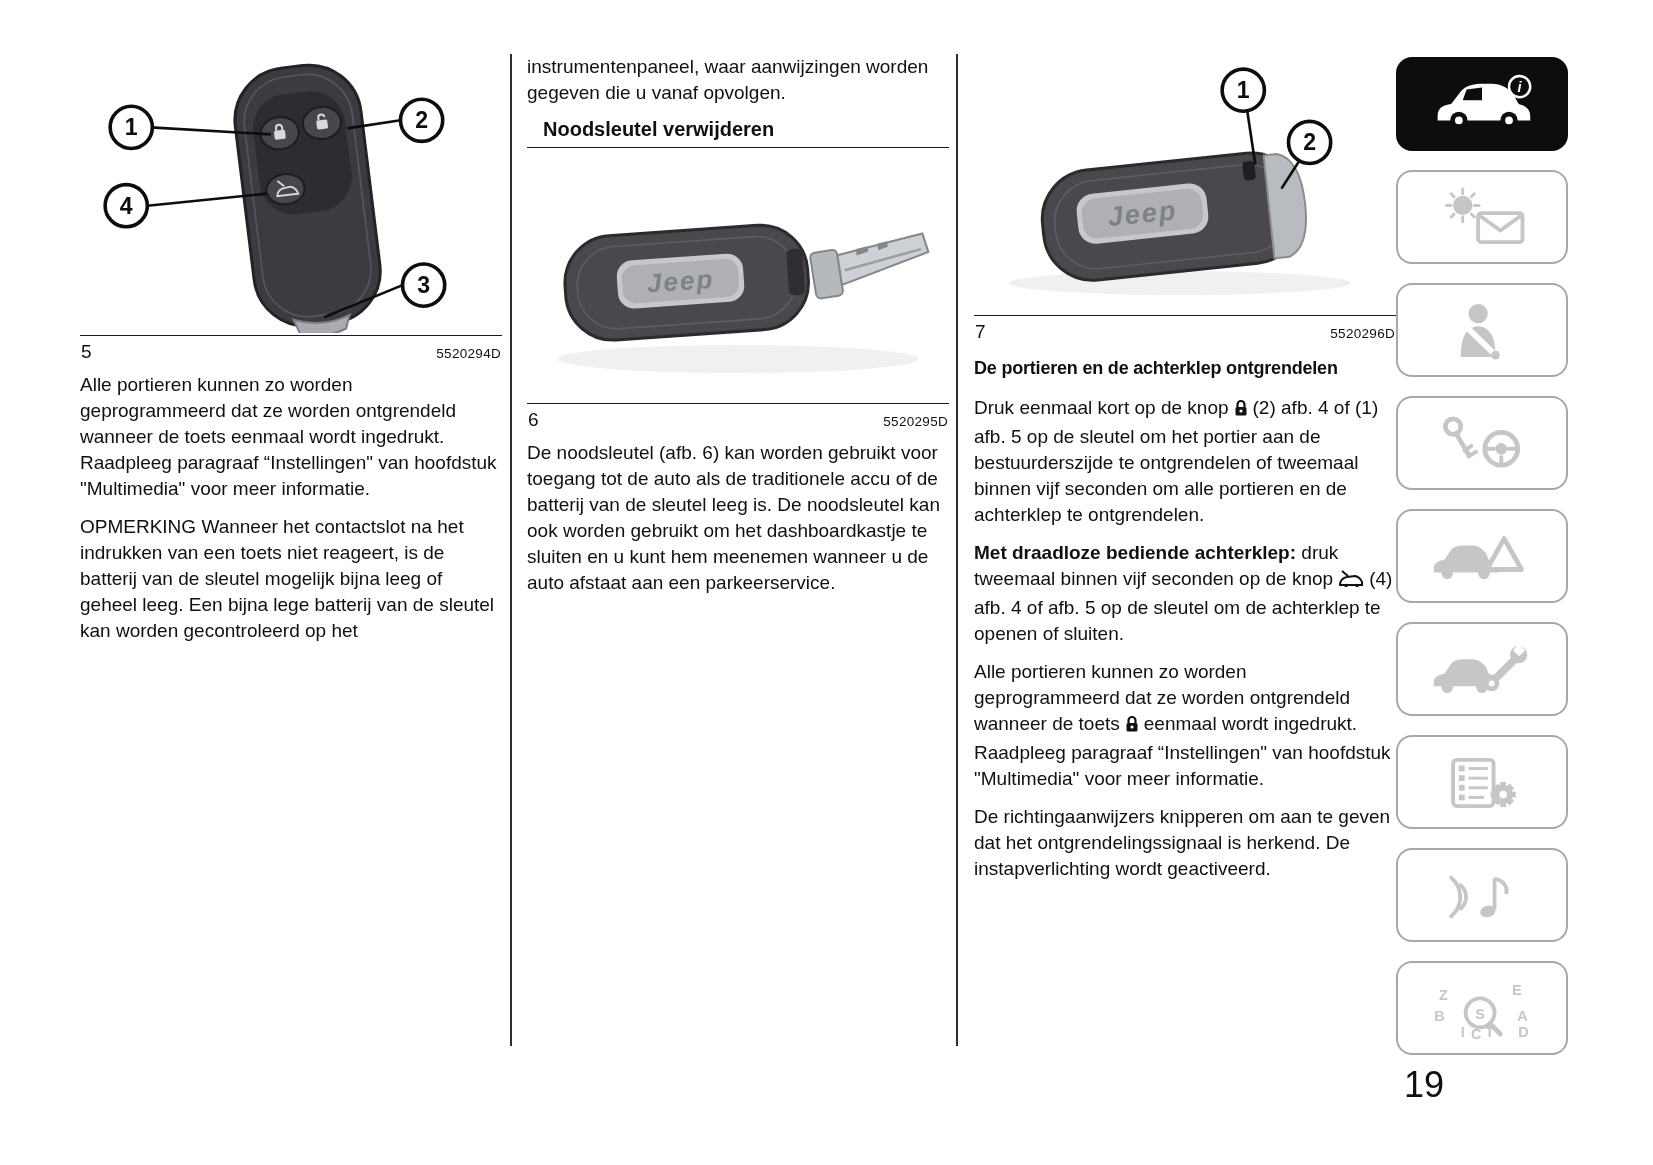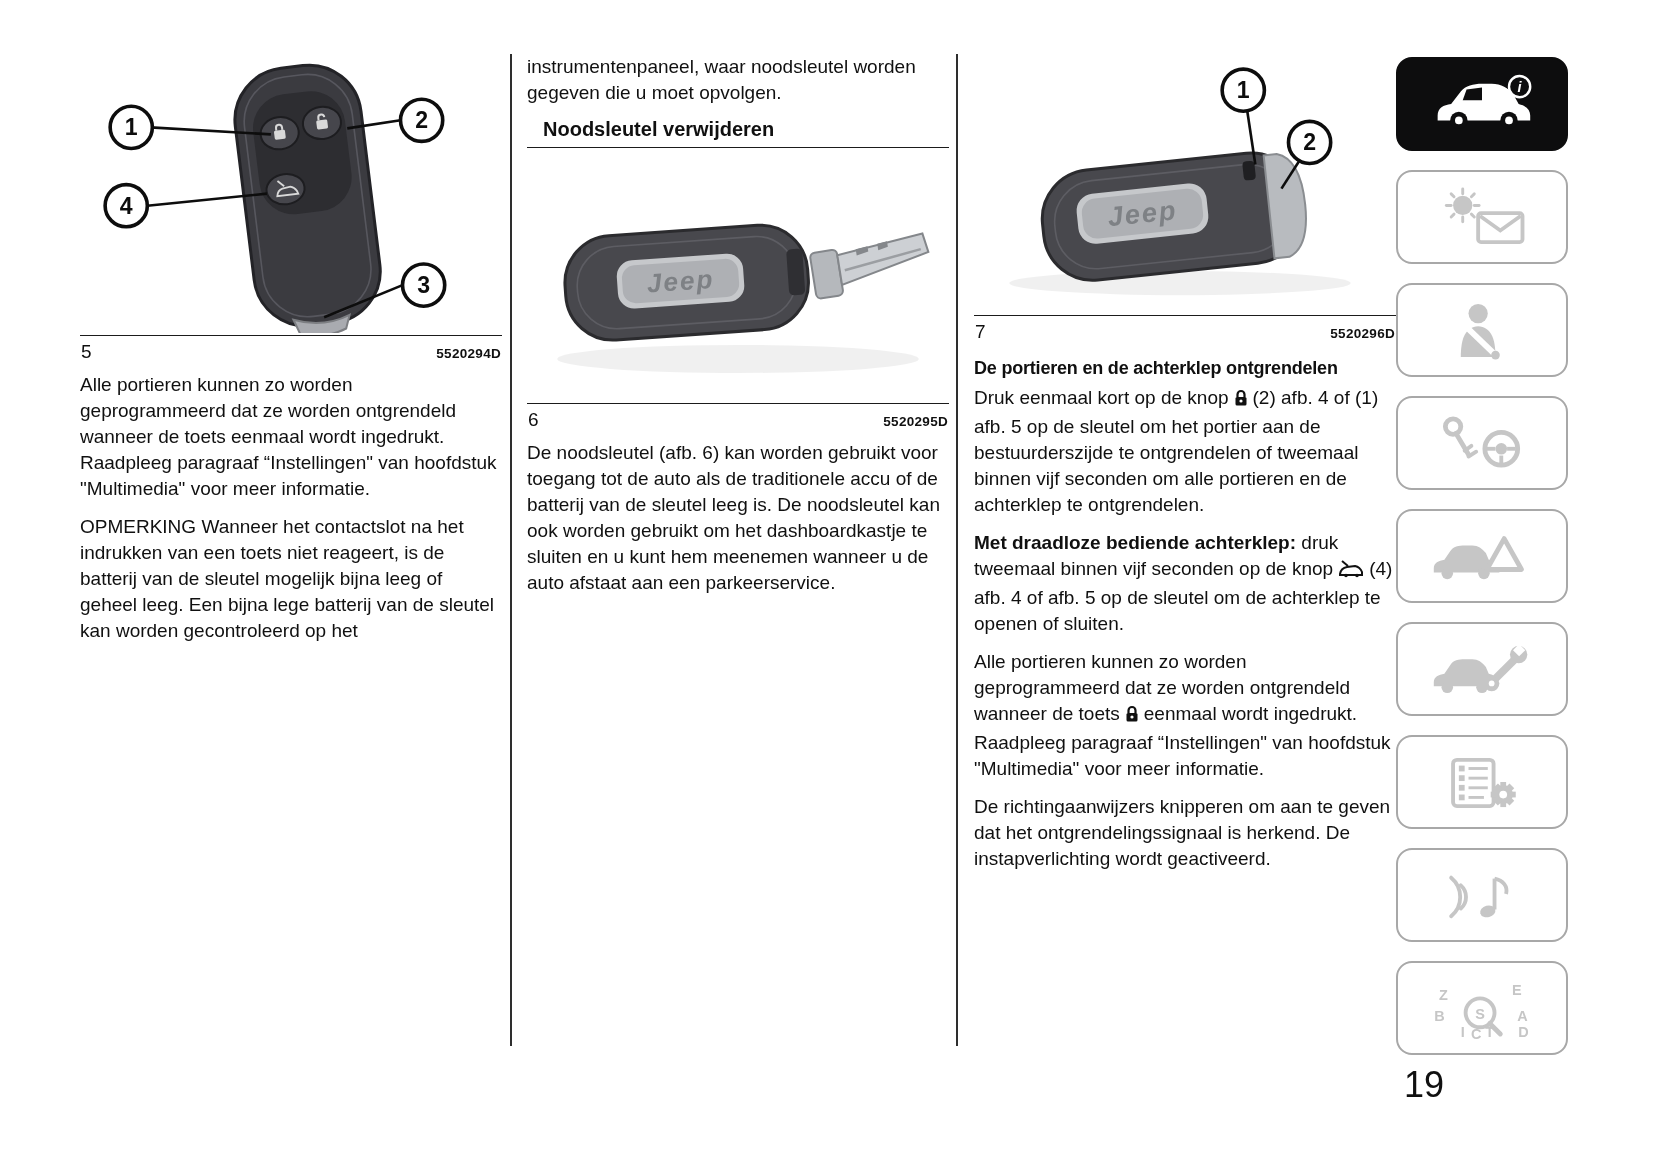--- a/index.html
+++ b/index.html
@@ -11,24 +11,24 @@
   #col3{left:974px;width:422px}
   .vrule{position:absolute;top:54px;height:992px;width:2px;background:#2e2e2e}
   #vrule1{left:510px}
   #vrule2{left:956px}
   p.body{font-size:19px;line-height:1.37;margin:0 0 12px 0}
   .figbox{width:100%}
   .figsvg{display:block;width:100%}
   .figrule{height:0;border-top:1.8px solid #1b1b1b;margin-top:2px}
   .figcap{display:flex;justify-content:space-between;align-items:baseline;padding:5px 1px 9px}
   .fignum{font-size:19px}
-  .figcode{font-size:13.5px;font-weight:700;letter-spacing:.3px}
+  .figcode{font-size:13.5px;font-weight:400;letter-spacing:.3px}
   .h-section{font-size:20px;font-weight:700;margin:10px 16px 6px}
   .headrule{border-top:1.8px solid #1b1b1b;margin:0 0 10px}
-  .h-bold{font-size:18px;font-weight:700;letter-spacing:-0.2px;margin:6px 0 6px}
+  .h-bold{font-size:18px;font-weight:700;letter-spacing:-0.2px;margin:6px 0 16px}
   .boldlead{font-weight:700}
   .inline-icon{display:inline-block;vertical-align:-3px;margin:0 5px}
   .sidebar{position:absolute;left:1396px;top:57px;width:172px;display:flex;flex-direction:column;gap:19px}
   .tile{height:90px;border:2.5px solid #a8a8a8;border-radius:16px;background:#fff;
         display:flex;align-items:center;justify-content:center;cursor:pointer}
   .tile.active{background:#0d0d0e;border-color:#0d0d0e}
   .tile svg{width:108px;height:62px}
   .pagenum{position:absolute;left:1404px;top:1064px;font-size:36px}
 </style>
 </head>
@@ -85,21 +85,21 @@
     <span class="fignum">5</span>
     <span class="figcode">5520294D</span>
   </div>
   <p class="body">Alle portieren kunnen zo worden geprogrammeerd dat ze worden ontgrendeld wanneer de toets eenmaal wordt ingedrukt. Raadpleeg paragraaf “Instellingen" van hoofdstuk "Multimedia" voor meer informatie.</p>
   <p class="body">OPMERKING Wanneer het contactslot na het indrukken van een toets niet reageert, is de batterij van de sleutel mogelijk bijna leeg of geheel leeg. Een bijna lege batterij van de sleutel kan worden gecontroleerd op het</p>
 </section>
 
 <div class="vrule" id="vrule1"></div>
 
 <section id="col2" class="col">
-  <p class="body">instrumentenpaneel, waar noodsleutel worden gegeven die u moet opvolgen.</p>
+  <p class="body">instrumentenpaneel, waar aanwijzingen worden gegeven die u vanaf opvolgen.</p>
   <h2 class="h-section">Noodsleutel verwijderen</h2>
   <div class="headrule"></div>
   <div class="figbox">
     <svg class="figsvg" viewBox="0 0 420 242" role="img">
       <ellipse cx="210" cy="200" rx="180" ry="14" fill="#000" opacity="0.06"></ellipse>
       <g transform="rotate(-4 160 125)">
         <rect x="38" y="72" width="242" height="104" rx="47" fill="#48484d" stroke="#2b2b2e" stroke-width="3"></rect>
         <rect x="50" y="83" width="218" height="82" rx="39" fill="none" stroke="#5d5d63" stroke-width="1.6"></rect>
         <rect x="90" y="98" width="126" height="48" rx="16" fill="#c6c8cb"></rect>
         <rect x="95" y="103" width="116" height="38" rx="13" fill="#aeb0b4"></rect>

